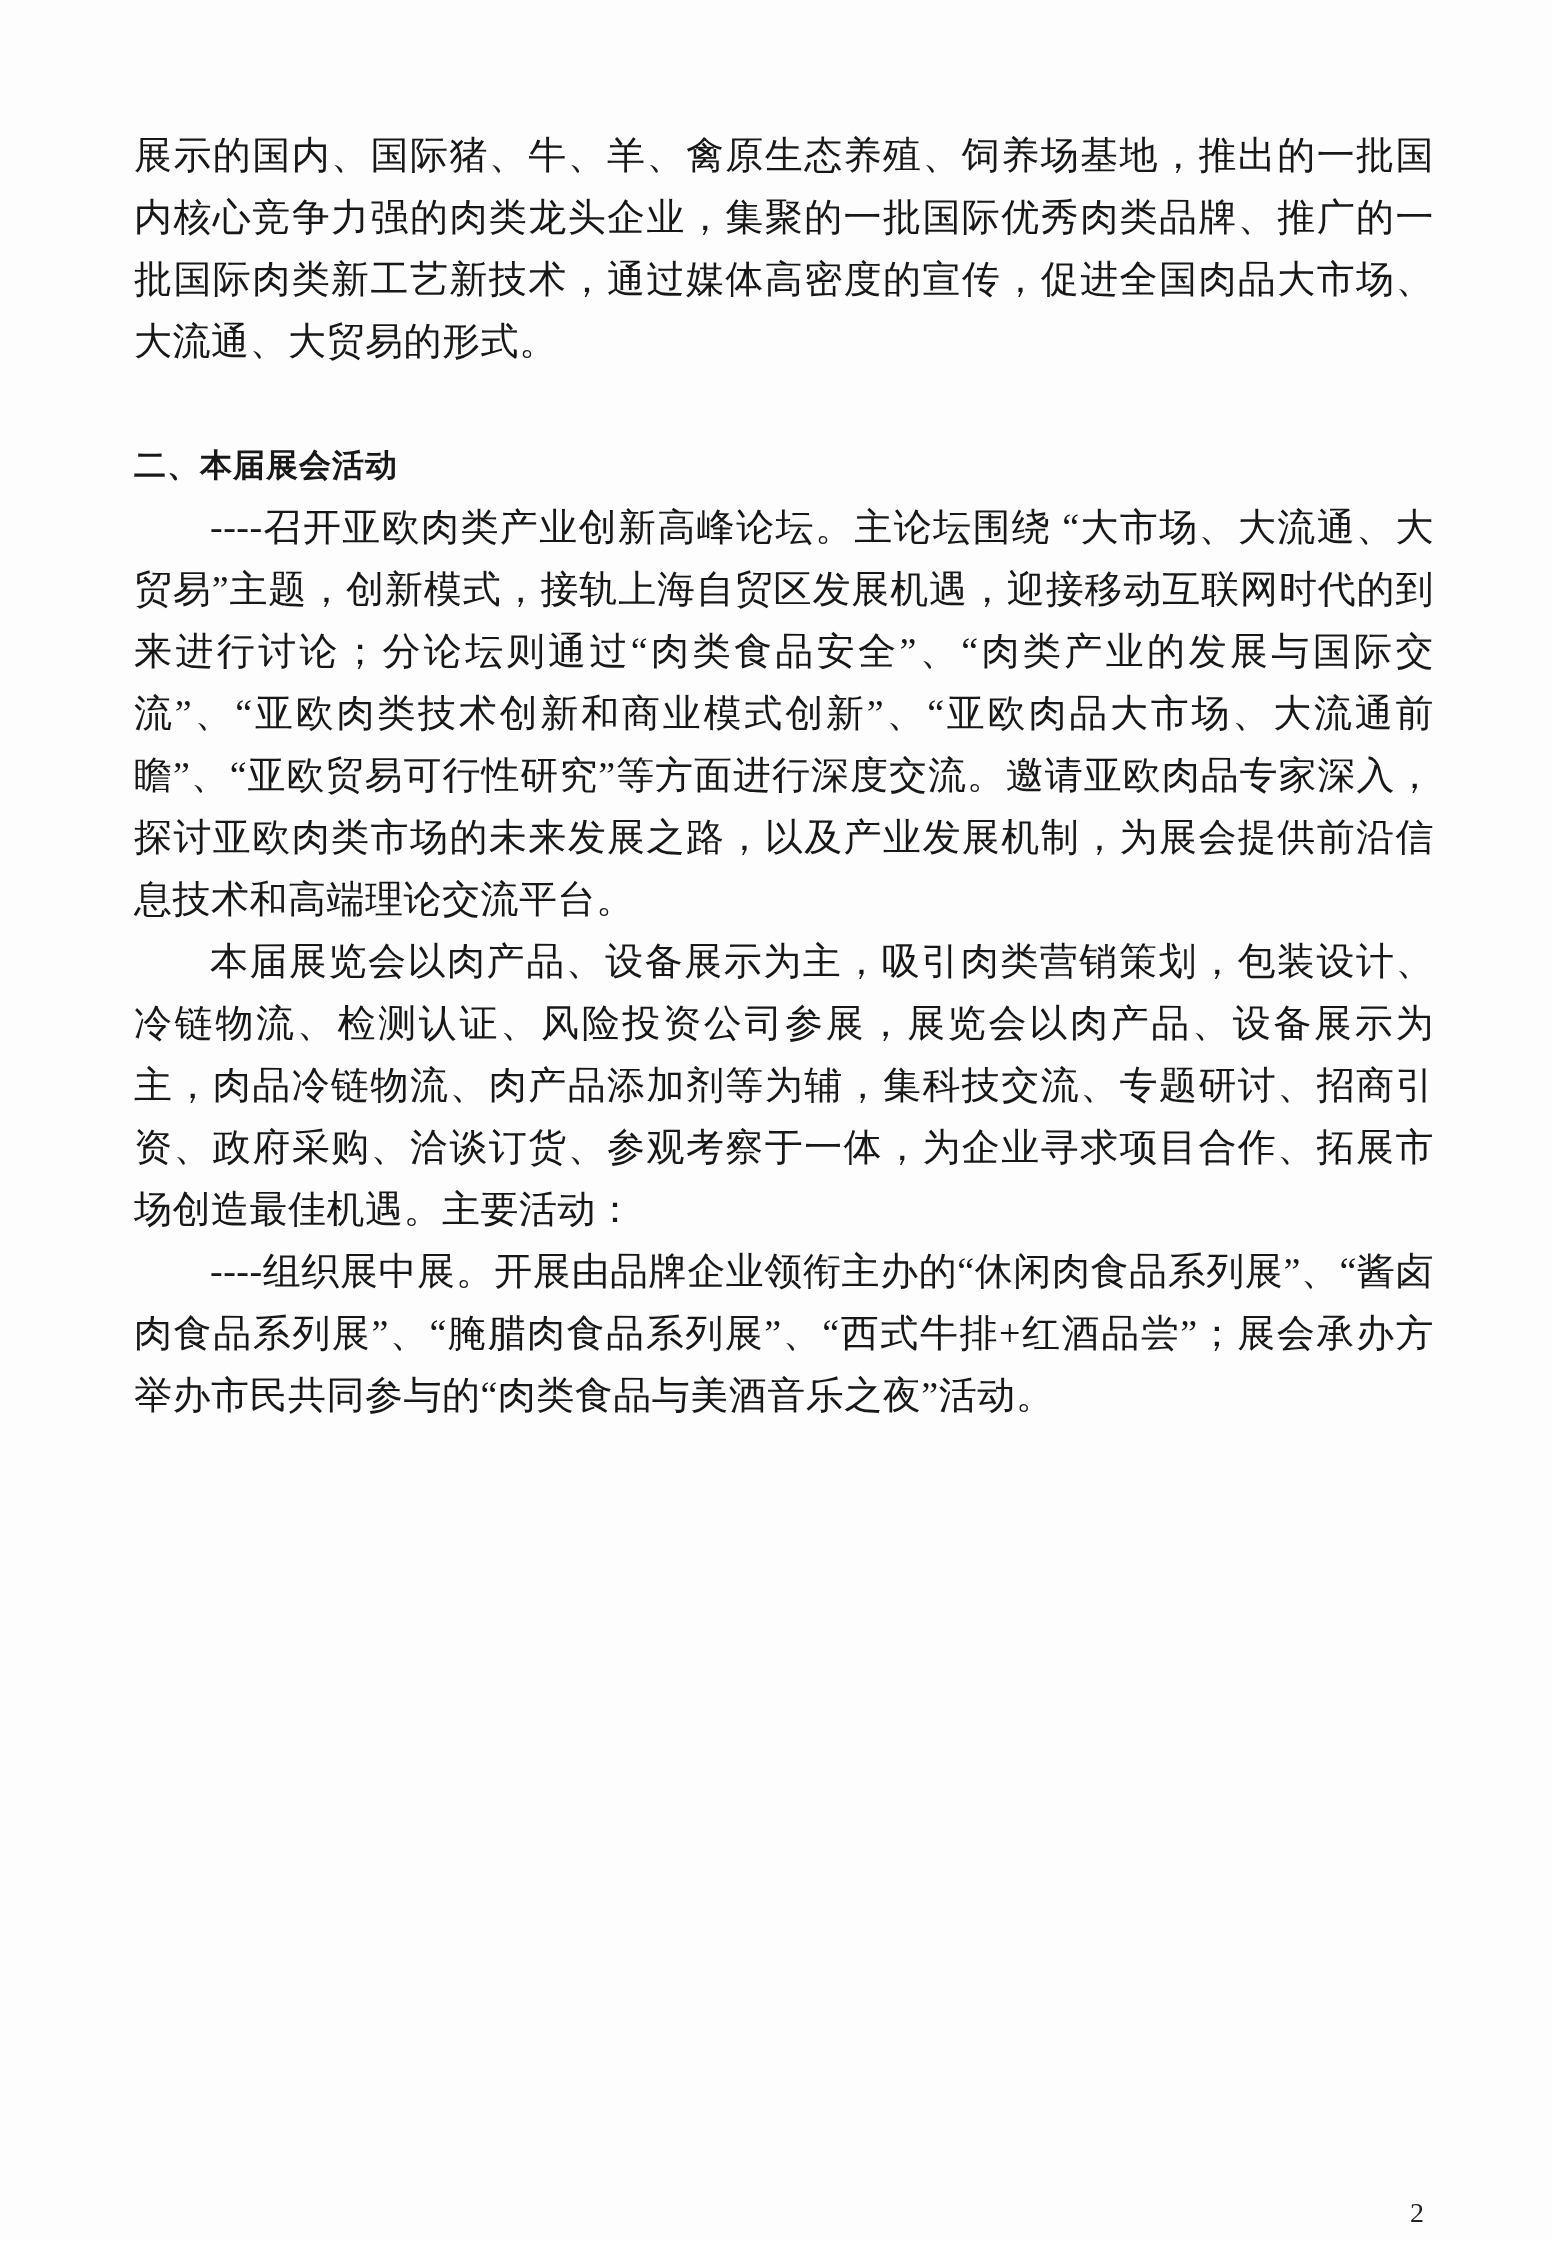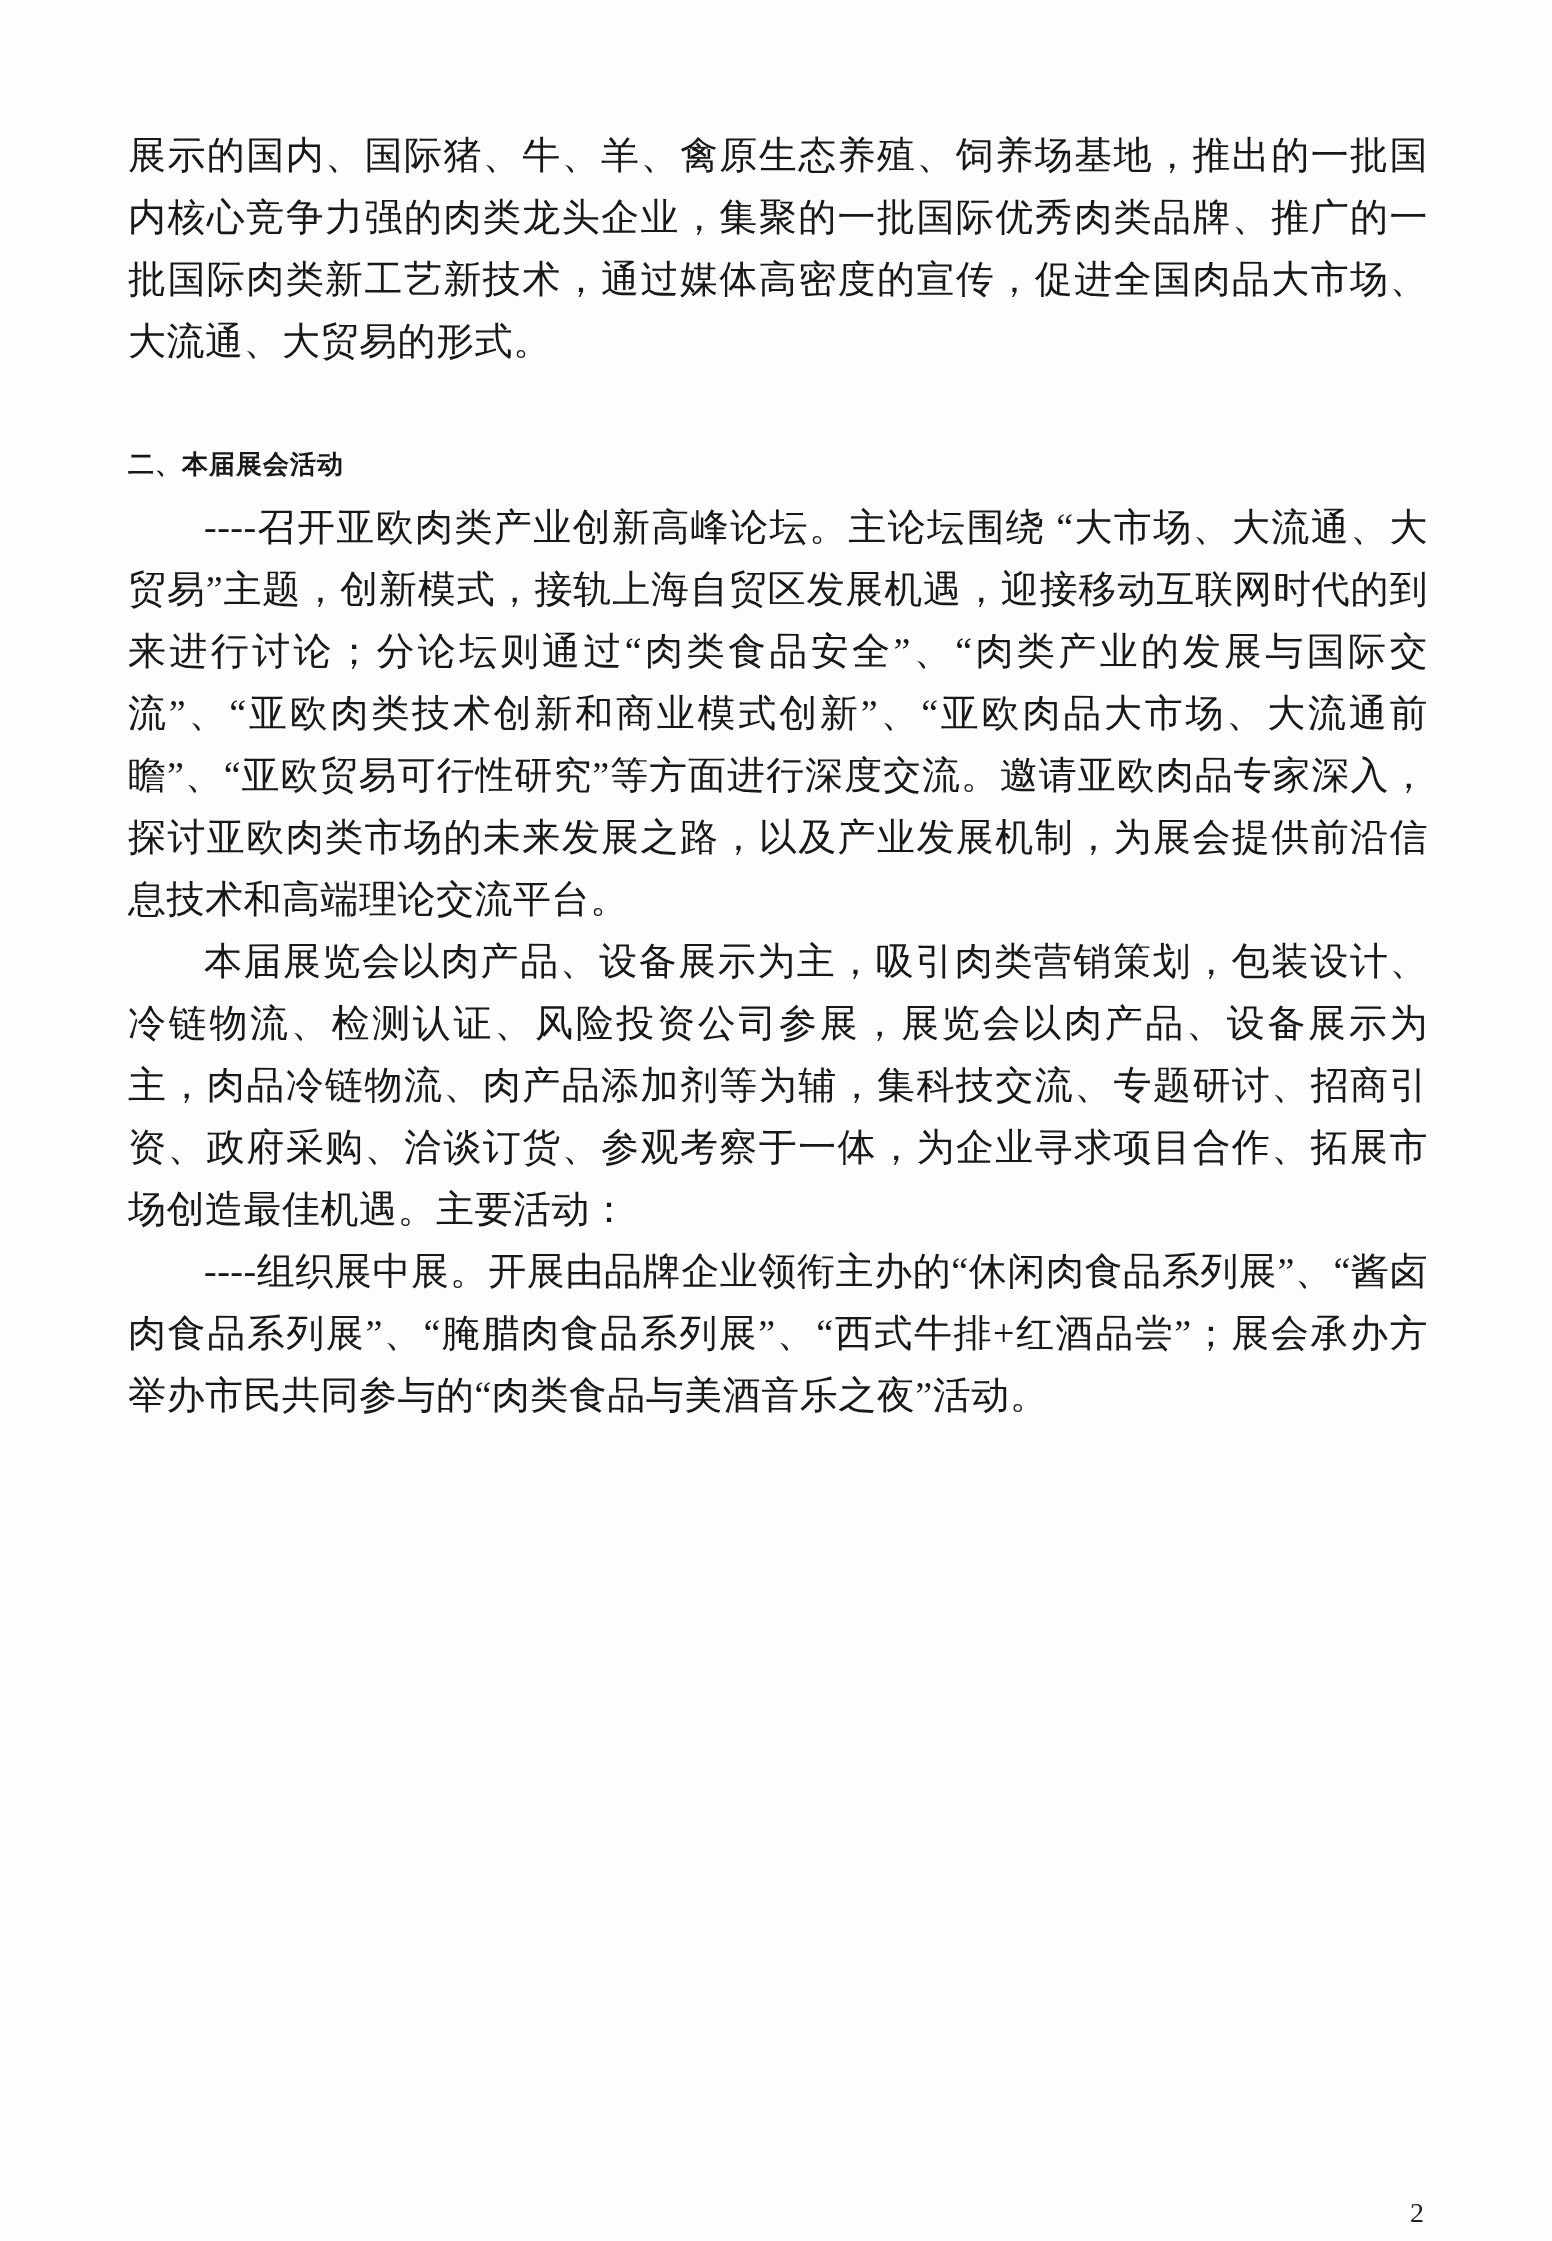--- a/index.html
+++ b/index.html
@@ -12,41 +12,41 @@
     width: 1552px;
     height: 2241px;
     margin: 0 auto;
     background: #fdfdfd;
     font-family: "Liberation Serif", "DejaVu Serif", serif;
     color: #181818;
     overflow: hidden;
   }
   .content {
     position: absolute;
-    left: 128px;
+    left: 134px;
     top: 124px;
     width: 1300px;
   }
   .para {
     margin: 0;
     font-size: 38px;
     line-height: 62px;
     text-align: justify;
     text-indent: 2em;
     letter-spacing: 0.5px;
   }
   .para.no-indent {
     text-indent: 0;
   }
   .bold-run {
     font-weight: bold;
   }
   .heading {
     margin: 62px 0 0 0;
-    font-size: 26px;
+    font-size: 32px;
     line-height: 62px;
     font-weight: bold;
     letter-spacing: 1px;
   }
   .page-number {
     position: absolute;
     right: 128px;
     bottom: 14px;
     font-size: 28px;
     line-height: 28px;

